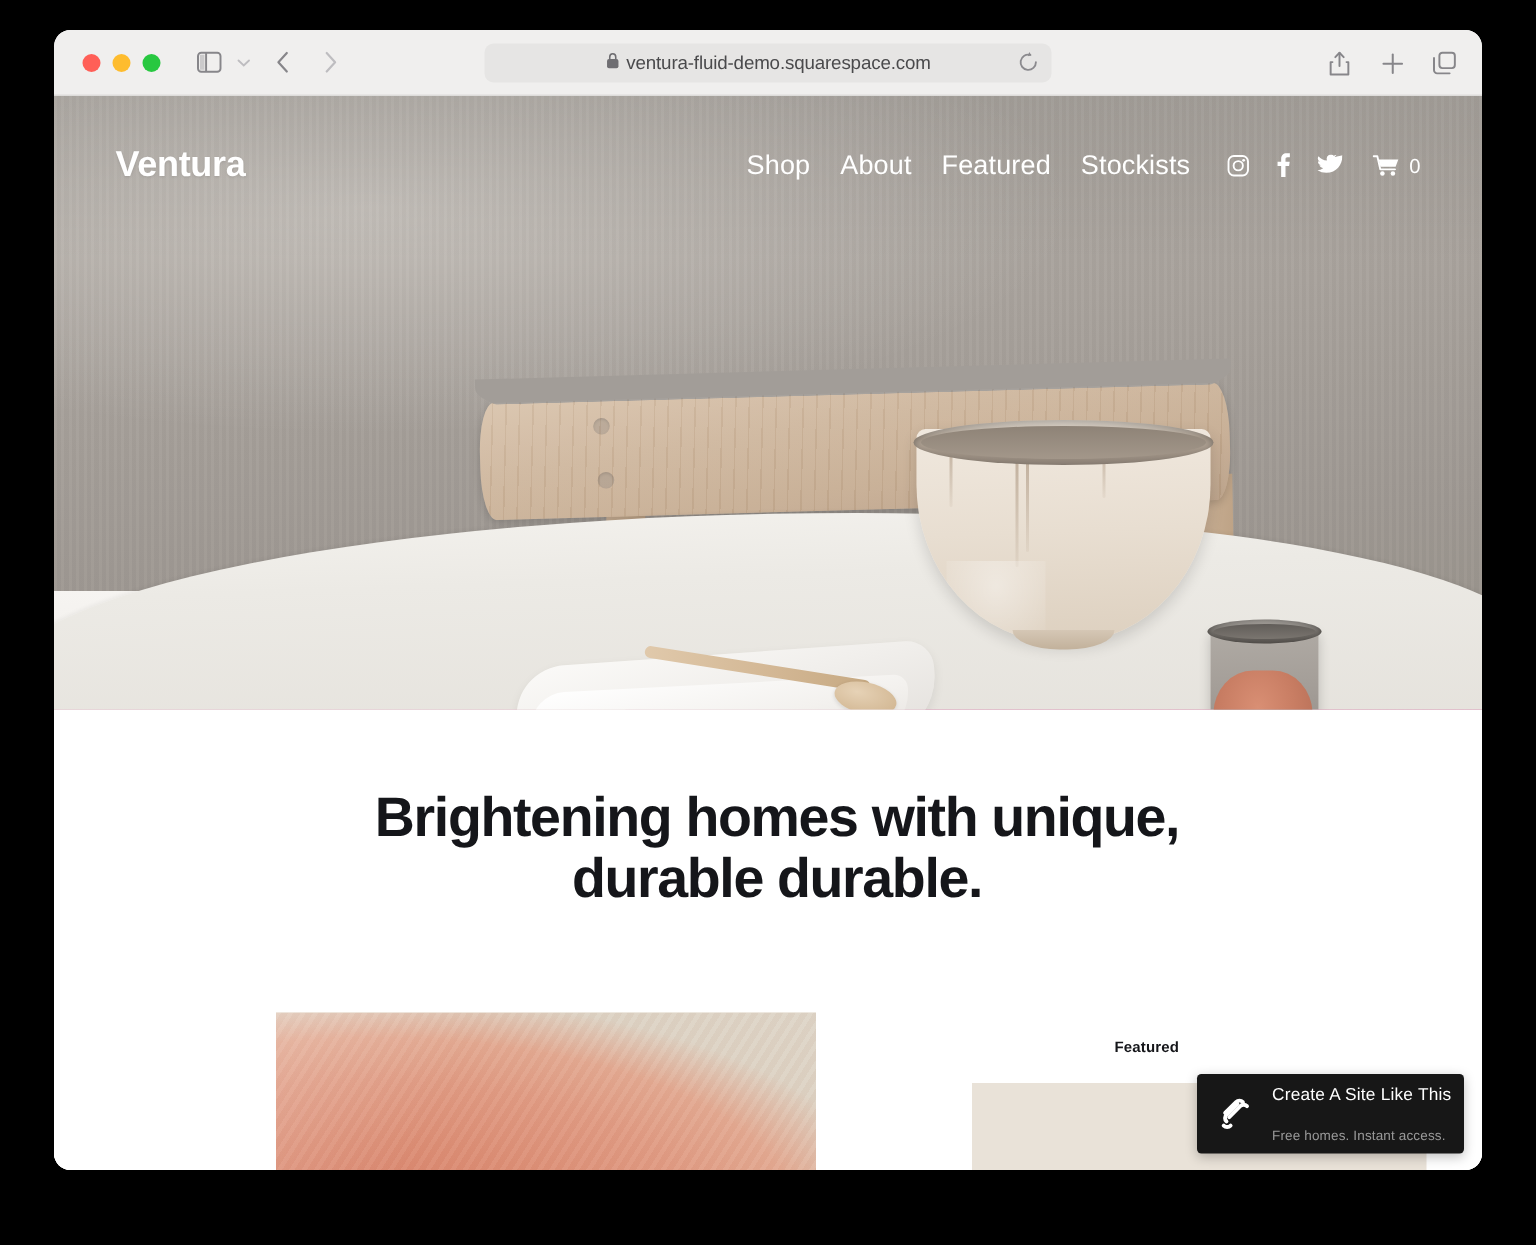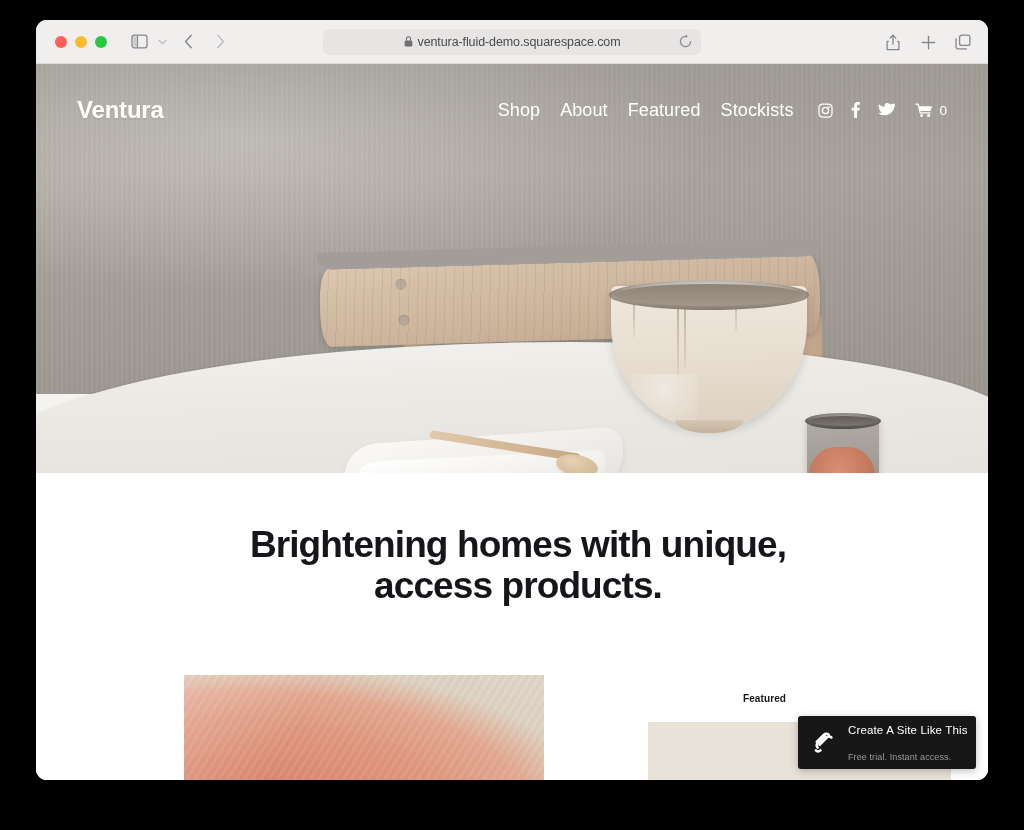--- a/index.html
+++ b/index.html
@@ -659,21 +659,21 @@
             </span>
             <span class="cart-count">0</span>
           </div>
         </div>
       </div>
     </div>
 
     <div class="headline-section">
       <h1 class="headline">
         <span>Brightening homes with unique,</span><br>
-        <span>access products.</span>
+        <span>durable durable.</span>
       </h1>
     </div>
 
     <div class="products-row">
       <div class="product-img">
         <div class="product-img-inner"></div>
       </div>
 
       <div class="featured-block">
         <div class="featured-label">Featured</div>
@@ -687,18 +687,18 @@
           <g stroke="#ffffff" stroke-width="4.4" fill="none" stroke-linecap="round">
             <path d="M8.0 23.5 L20.2 11.3 a5.4 5.4 0 0 1 7.7 0"></path>
             <path d="M12.6 28.1 L24.8 15.9 a5.4 5.4 0 0 1 7.7 0"></path>
             <path d="M9.5 33.0 a5.4 5.4 0 0 1 0-7.7 L21.7 13.1"></path>
             <path d="M14.1 37.6 a5.4 5.4 0 0 1-7.7 0"></path>
           </g>
         </svg>
       </span>
       <div class="promo-text">
         <div class="promo-title">Create A Site Like This</div>
-        <div class="promo-sub">Free trial. Instant access.</div>
+        <div class="promo-sub">Free homes. Instant access.</div>
       </div>
     </div>
 
   </div>
 </div>
 
 </body></html>

